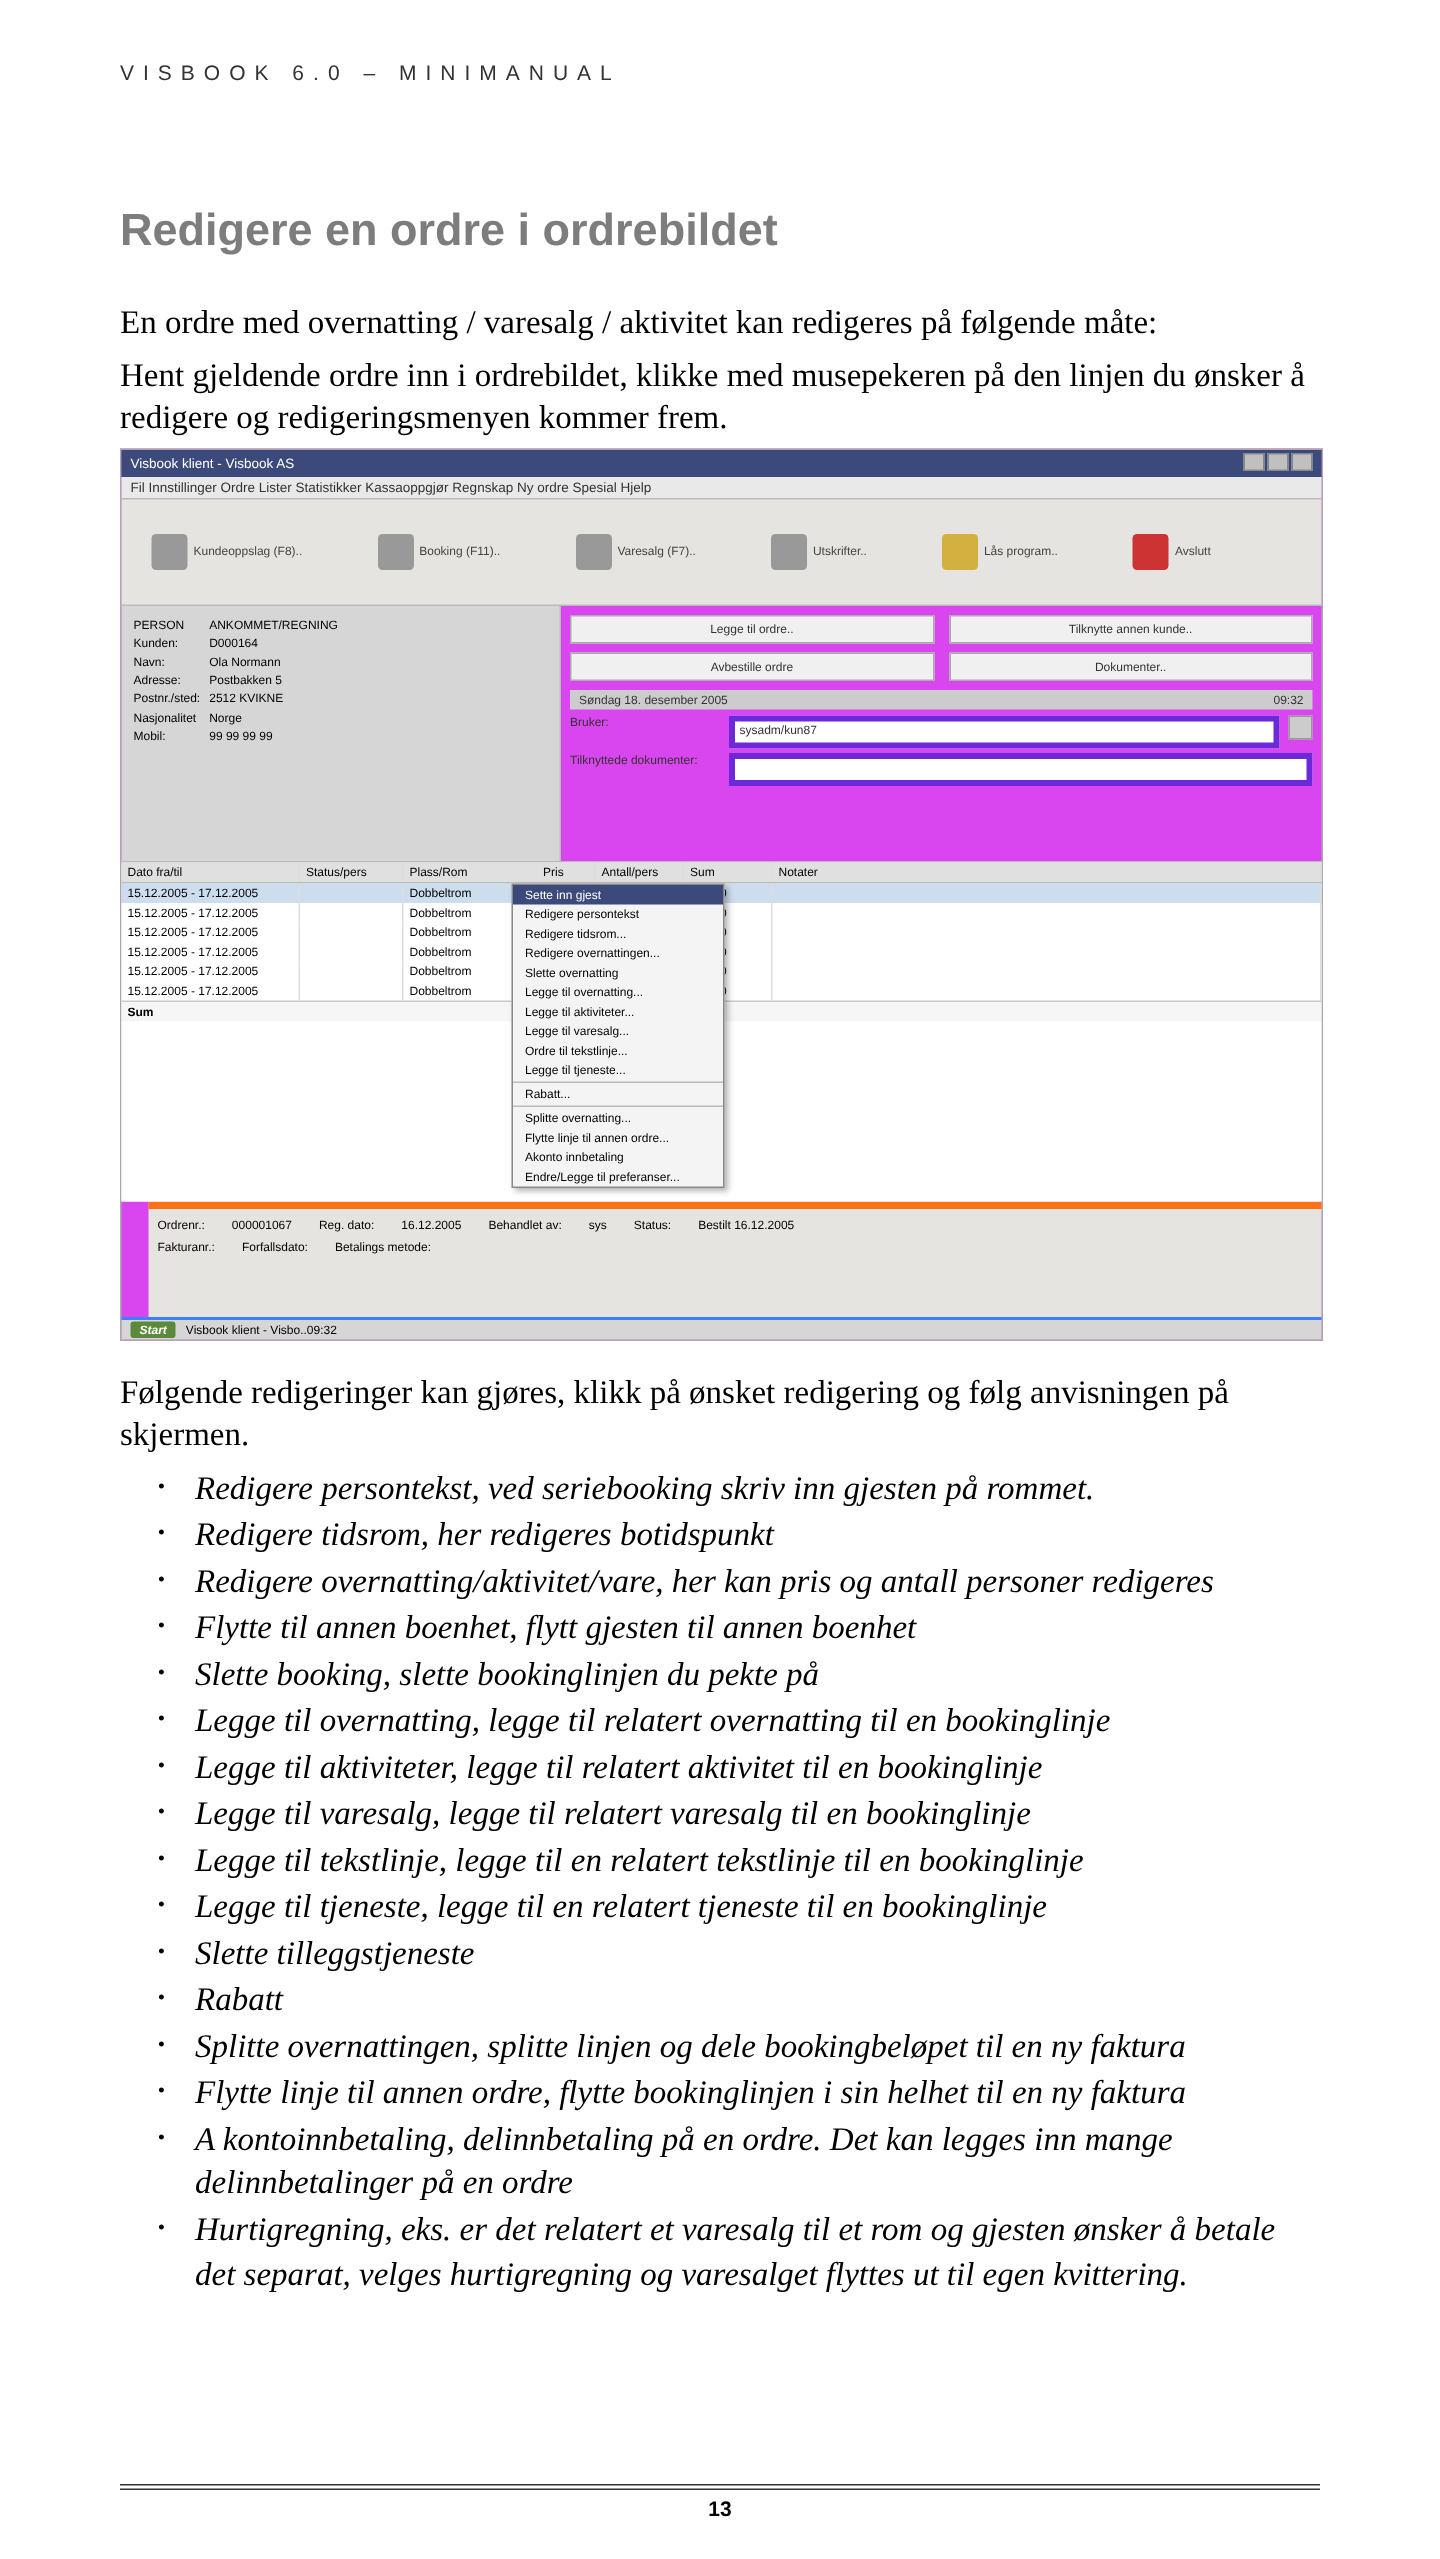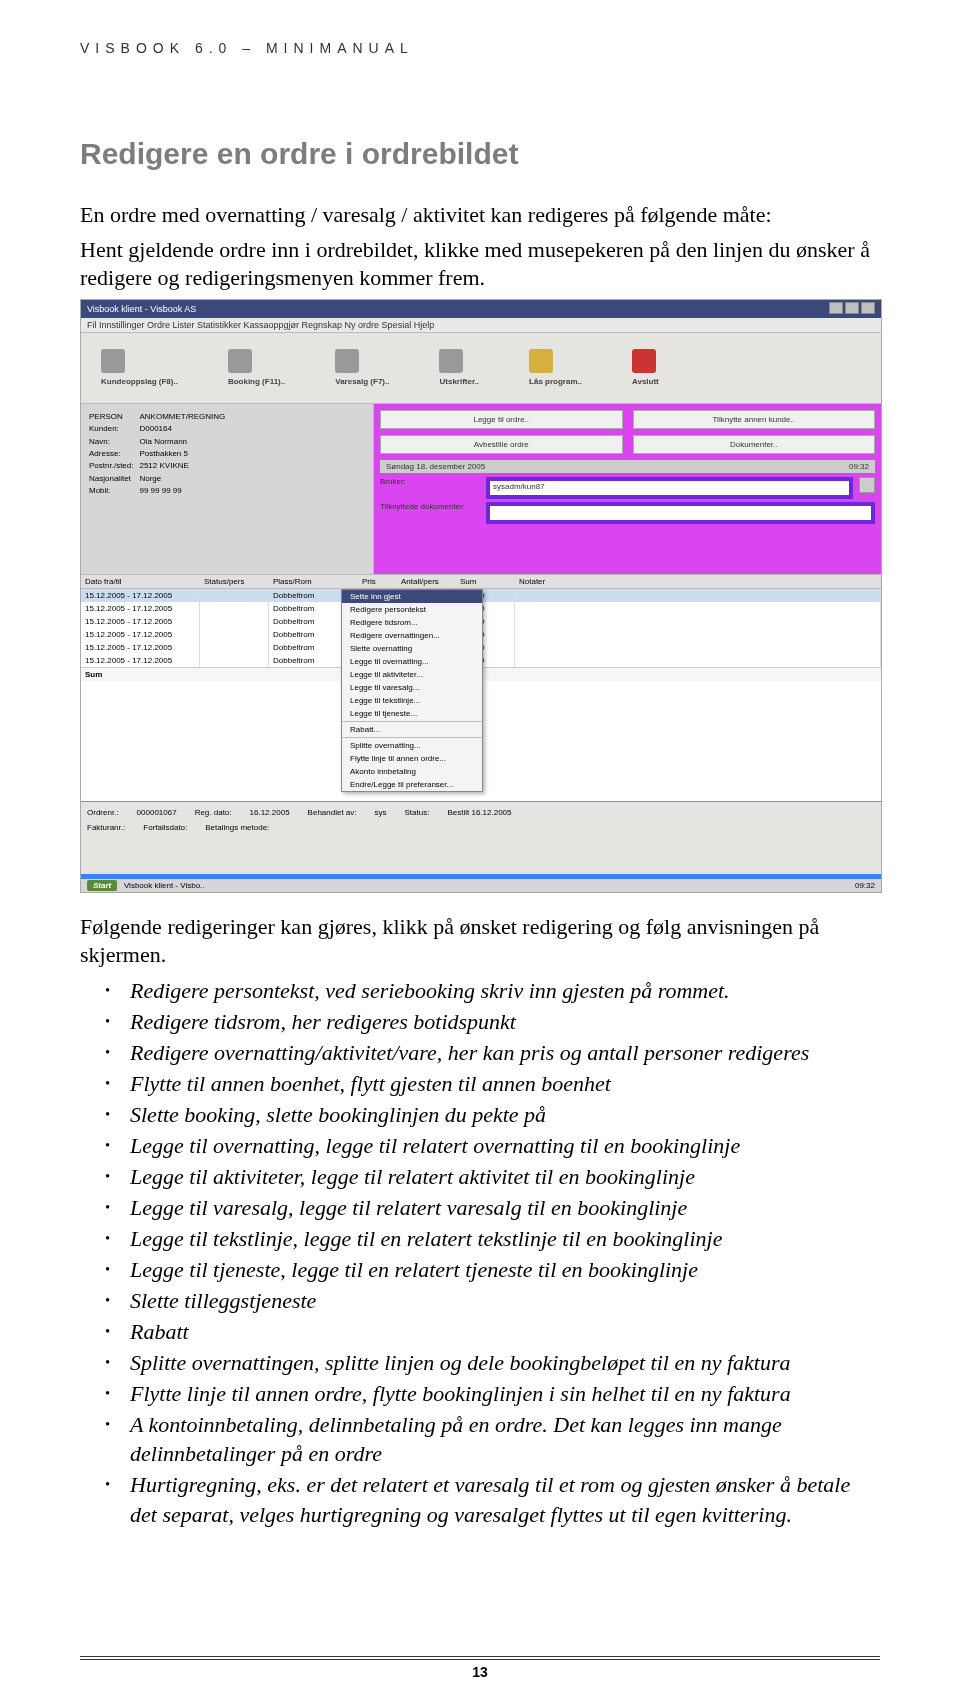--- a/index.html
+++ b/index.html
@@ -75,23 +75,23 @@
     display: flex;
     align-items: center;
     gap: 50px;
     padding: 0 20px;
     font-family: Arial, sans-serif;
     font-size: 8px;
     color: #444;
   }
   .tb-btn {
     display: flex;
-    flex-direction: column;
+    flex-direction: row;
+    align-items: center;
     gap: 4px;
-    font-weight: bold;
   }
   .tb-icon { width: 24px; height: 24px; background: #999; border-radius: 3px; }
   .tb-icon.red { background: #cc3333; }
   .tb-icon.yellow { background: #d4b040; }
   .ss-mid {
     display: flex;
     height: 170px;
   }
   .ss-info {
     width: 280px;
@@ -162,42 +162,43 @@
     font-size: 8px;
     z-index: 10;
     width: 140px;
   }
   .ss-ctxmenu div { padding: 2px 8px; }
   .ss-ctxmenu div:first-child { background: #3b4a7a; color: #fff; }
   .ss-ctxmenu .sep { height: 1px; background: #bbb; padding: 0; margin: 1px 0; }
   .ss-bottom {
     height: 60px;
     background: #e6e4e0;
-    border-top: 1px solid #f97316;
+    border-top: 5px solid #f97316;
     font-family: Arial, sans-serif;
     font-size: 8px;
     padding: 6px;
+    margin-left: 18px;
   }
   .ss-bottom .brow { display: flex; gap: 18px; margin-bottom: 6px; }
   .ss-sum {
     font-family: Arial, sans-serif;
     font-size:8px;
     padding:2px 4px;
     background:#f6f6f6;
     border-top:1px solid #ccc;
     display:flex;
   }
   .ss-taskbar {
     background: #d6d6d6;
-    border-top: 5px solid #3b82f6;
+    border-top: 2px solid #3b82f6;
     font-family: Arial, sans-serif;
     font-size: 8px;
     padding: 2px 6px;
     display: flex;
-    justify-content: space-between;
+    justify-content: flex-start;
     align-items: center;
   }
   .ss-taskbar .start {
     background: #5a8a3a;
     color: #fff;
     padding: 1px 6px;
     border-radius: 2px;
     font-weight: bold;
     font-style: italic;
   }
@@ -422,21 +423,21 @@
       </div>
       <div class="ss-ctxmenu">
         <div>Sette inn gjest</div>
         <div>Redigere persontekst</div>
         <div>Redigere tidsrom...</div>
         <div>Redigere overnattingen...</div>
         <div>Slette overnatting</div>
         <div>Legge til overnatting...</div>
         <div>Legge til aktiviteter...</div>
         <div>Legge til varesalg...</div>
-        <div>Legge til tekstlinje...</div>
+        <div>Ordre til tekstlinje...</div>
         <div>Legge til tjeneste...</div>
         <div class="sep"></div>
         <div>Rabatt...</div>
         <div class="sep"></div>
         <div>Splitte overnatting...</div>
         <div>Flytte linje til annen ordre...</div>
         <div>Akonto innbetaling</div>
         <div>Endre/Legge til preferanser...</div>
       </div>
       <div style="height:120px;background:#fff"></div>

